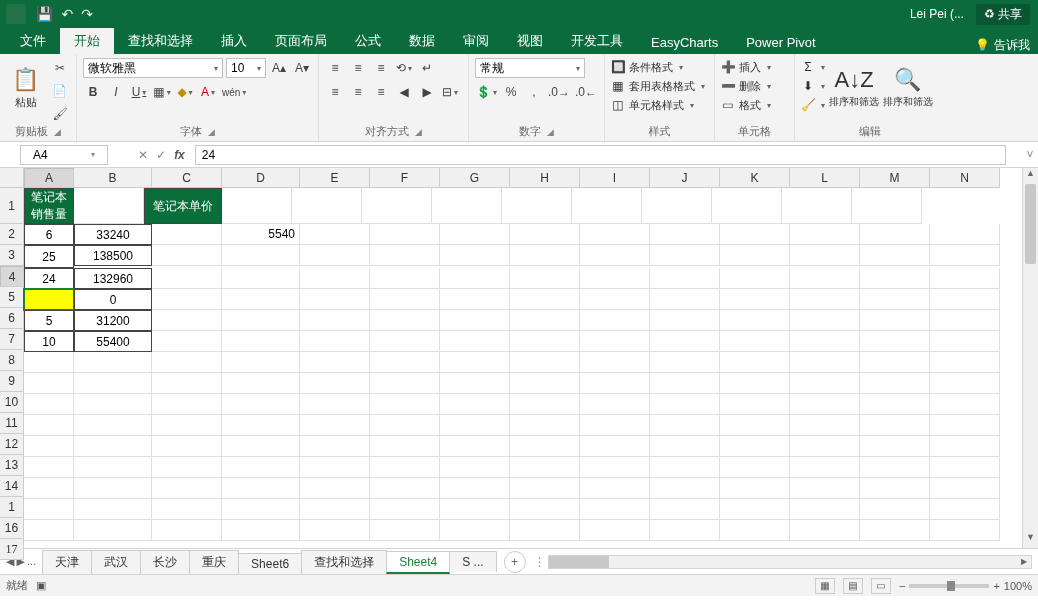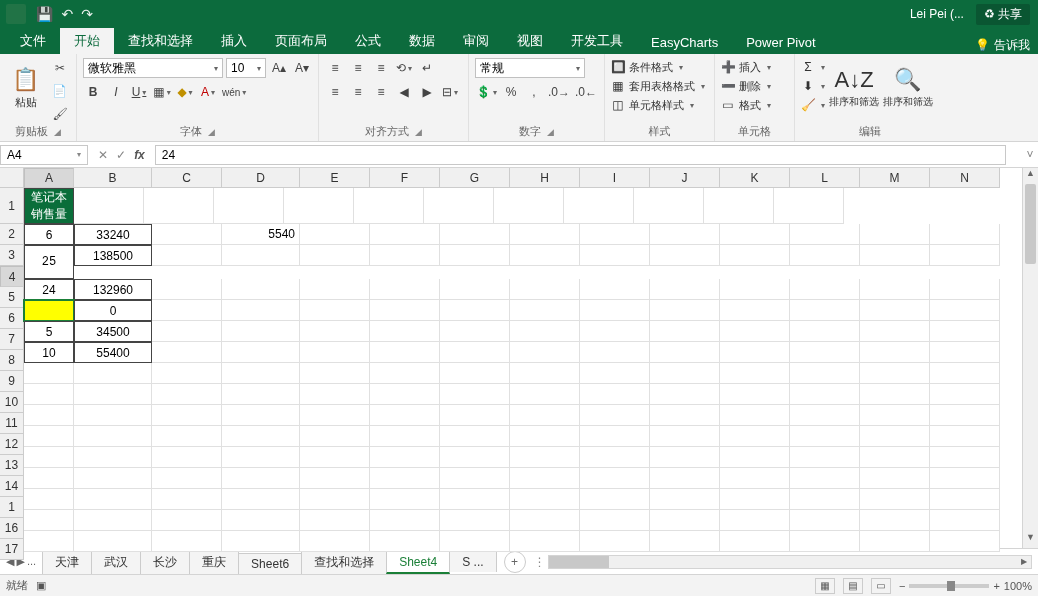--- a/index.html
+++ b/index.html
@@ -36,21 +36,21 @@
 .sel { height:20px; border:1px solid #c0c0c0; background:#fff; font-size:12px; padding:0 4px; display:flex; align-items:center; justify-content:space-between;}
 .sel .arrow { font-size:8px; color:#666; margin-left:4px;}
 .menu-item { display:flex; align-items:center; gap:4px; font-size:11px; color:#333; height:18px; cursor:pointer;}
 .menu-item .ico { width:14px; text-align:center; font-size:12px;}
 .bold { font-weight:bold;}
 .italic { font-style:italic;}
 .underline { text-decoration:underline;}
 
 
 .fbar { height:26px; border-bottom:1px solid #d4d4d4; display:flex; align-items:center; background:#fff;}
-.namebox { width:88px; height:20px; border:1px solid #c8c8c8; margin:0 0; padding:0 6px; font-size:12px; display:flex; align-items:center; justify-content:space-between;gap:8px;}
+.namebox { width:88px; height:20px; border:1px solid #c8c8c8; margin:0 20px; padding:0 12px; font-size:12px; display:flex; align-items:center; justify-content:space-between;gap:8px;}
 .namebox .arrow{font-size:8px;color:#888;}
 .fb-btns { display:flex; gap:8px; padding:0 10px; color:#888;}
 .fb-btns span{cursor:pointer;}
 .fb-fx { font-style:italic; font-weight:bold; color:#555;}
 .fb-input { flex:1; height:20px; border:1px solid #c8c8c8; margin-right:16px; padding:0 6px; font-size:12px; display:flex; align-items:center;}
 .fb-expand { width:16px; text-align:center; color:#888;}
 
 
 .grid-wrap { position:relative; height:380px; display:flex;}
 .corner { width:24px; height:20px; background:#f0f0f0; border-right:1px solid #ccc; border-bottom:1px solid #ccc; position:absolute; left:0; top:0;}
@@ -339,26 +339,27 @@
       <div class="rowhdr" style="height: 21px;">7</div>
       <div class="rowhdr" style="height: 21px;">8</div>
       <div class="rowhdr" style="height: 21px;">9</div>
       <div class="rowhdr" style="height: 21px;">10</div>
       <div class="rowhdr" style="height: 21px;">11</div>
       <div class="rowhdr" style="height: 21px; text-align: right;">12</div>
       <div class="rowhdr" style="height: 21px;">13</div>
       <div class="rowhdr" style="height: 21px;">14</div>
       <div class="rowhdr" style="height: 21px;">1</div>
       <div class="rowhdr" style="height: 21px;">16</div>
-      <div class="rowhdr" style="height: 21px;">17</div>
+      <div class="rowhdr" style="height: 21px; font-family: Liberation Serif, serif;">17</div>
     </div>
   <div class="cells" id="cells">
       <div class="crow">
         <div class="cell hdr" style="width: 50px; height: 36px;">笔记本销售量</div>
         <div class="cell" style="width: 70px; height: 36px;"></div>
+        <div class="cell hdr" style="width: 78px; height: 36px;">笔记本单价</div>
         <div class="cell" style="width: 70px; height: 36px;"></div>
         <div class="cell" style="width: 70px; height: 36px;"></div>
         <div class="cell" style="width: 70px; height: 36px;"></div>
         <div class="cell" style="width: 70px; height: 36px;"></div>
         <div class="cell" style="width: 70px; height: 36px;"></div>
         <div class="cell" style="width: 70px; height: 36px;"></div>
         <div class="cell" style="width: 70px; height: 36px;"></div>
         <div class="cell" style="width: 70px; height: 36px;"></div>
         <div class="cell" style="width: 70px; height: 36px;"></div>
         <div class="cell" style="width: 70px; height: 36px;"></div>
@@ -373,21 +374,21 @@
         <div class="cell" style="width: 70px; height: 21px;"></div>
         <div class="cell" style="width: 70px; height: 21px;"></div>
         <div class="cell" style="width: 70px; height: 21px;"></div>
         <div class="cell" style="width: 70px; height: 21px;"></div>
         <div class="cell" style="width: 70px; height: 21px;"></div>
         <div class="cell" style="width: 70px; height: 21px;"></div>
         <div class="cell" style="width: 70px; height: 21px;"></div>
         <div class="cell" style="width: 70px; height: 21px;"></div>
       </div>
       <div class="crow">
-        <div class="cell c bordered" style="width: 50px; height: 34px; font-family: Liberation Mono, monospace;">25</div>
+        <div class="cell c bordered" style="width: 50px; height: 23px;">25</div>
         <div class="cell c bordered" style="width: 78px; height: 21px;">138500</div>
         <div class="cell" style="width: 70px; height: 21px;"></div>
         <div class="cell" style="width: 78px; height: 21px;"></div>
         <div class="cell" style="width: 70px; height: 21px;"></div>
         <div class="cell" style="width: 70px; height: 21px;"></div>
         <div class="cell" style="width: 70px; height: 21px;"></div>
         <div class="cell" style="width: 70px; height: 21px;"></div>
         <div class="cell" style="width: 70px; height: 21px;"></div>
         <div class="cell" style="width: 70px; height: 21px;"></div>
         <div class="cell" style="width: 70px; height: 21px;"></div>
@@ -422,21 +423,21 @@
         <div class="cell" style="width: 70px; height: 21px;"></div>
         <div class="cell" style="width: 70px; height: 21px;"></div>
         <div class="cell" style="width: 70px; height: 21px;"></div>
         <div class="cell" style="width: 70px; height: 21px;"></div>
         <div class="cell" style="width: 70px; height: 21px;"></div>
         <div class="cell" style="width: 70px; height: 21px;"></div>
         <div class="cell" style="width: 70px; height: 21px;"></div>
       </div>
       <div class="crow">
         <div class="cell c bordered" style="width: 50px; height: 21px;">5</div>
-        <div class="cell c bordered" style="width: 78px; height: 21px;">34500</div>
+        <div class="cell c bordered" style="width: 78px; height: 21px;">31200</div>
         <div class="cell" style="width: 70px; height: 21px;"></div>
         <div class="cell" style="width: 78px; height: 21px;"></div>
         <div class="cell" style="width: 70px; height: 21px;"></div>
         <div class="cell" style="width: 70px; height: 21px;"></div>
         <div class="cell" style="width: 70px; height: 21px;"></div>
         <div class="cell" style="width: 70px; height: 21px;"></div>
         <div class="cell" style="width: 70px; height: 21px;"></div>
         <div class="cell" style="width: 70px; height: 21px;"></div>
         <div class="cell" style="width: 70px; height: 21px;"></div>
         <div class="cell" style="width: 70px; height: 21px;"></div>

